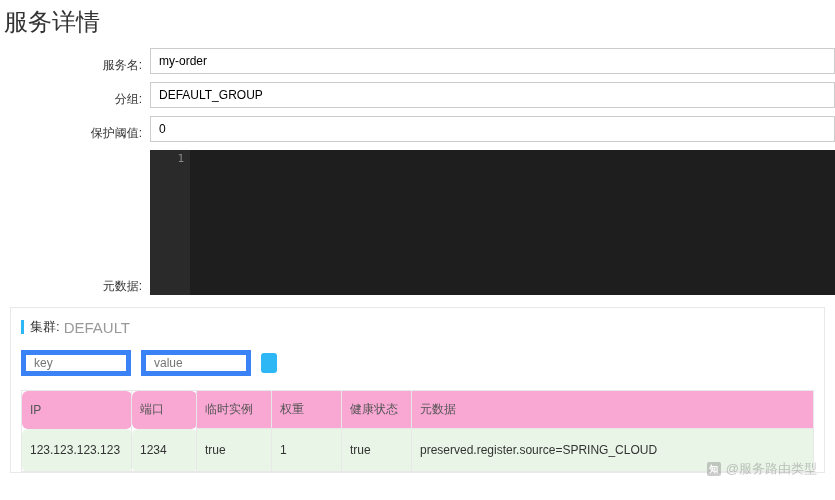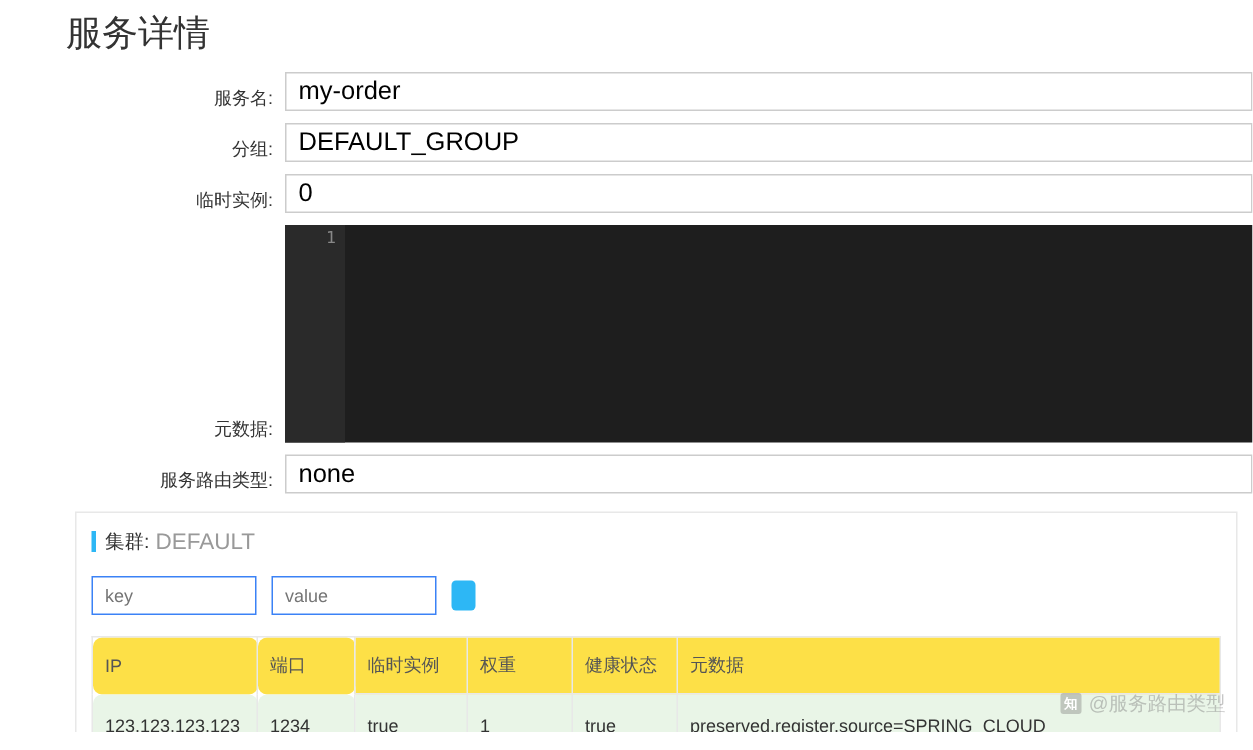--- a/index.html
+++ b/index.html
@@ -1,73 +1,69 @@
 <!DOCTYPE html>
 <html><head>
   <meta charset="utf-8">
   <style>
     * { box-sizing: border-box; margin: 0; padding: 0; }
     body { font-family: -apple-system, "Helvetica Neue", Arial, sans-serif; font-size: 12px; color: #333; background: #fff; width: 835px; }
     .page-title { font-size: 24px; font-weight: 400; color: #333; padding: 6px 4px 10px; }
     .form-row { display: flex; align-items: flex-end; margin-bottom: 8px; }
     .form-label { width: 150px; text-align: right; padding-right: 8px; padding-top: 6px; font-size: 12px; color: #333; }
     .form-control { flex: 1; }
-    .text-input { width: 100%; height: 26px; border: 1px solid #ccc; padding: 2px 8px; font-size: 17px; background: #fff; }
+    .text-input { width: 100%; height: 26px; border: 1px solid #ccc; padding: 2px 8px; font-size: 12px; background: #fff; }
     .code-editor { width: 100%; height: 145px; background: #1e1e1e; position: relative; }
     .code-gutter { position: absolute; left: 0; top: 0; bottom: 0; width: 40px; background: #2a2a2a; color: #888; font-size: 11px; text-align: right; padding: 2px 6px 0 0; font-family: monospace; }
     .cluster-panel { margin: 12px 10px 0; border: 1px solid #e8e8e8; padding: 10px 10px 0; }
     .cluster-header { display: flex; align-items: center; margin-bottom: 14px; }
     .cluster-bar { display: inline-block; width: 3px; height: 14px; background: #2db7f5; margin-right: 6px; }
     .cluster-title { font-size: 13px; color: #333; }
     .cluster-name { color: #999; margin-left: 4px; font-size: 15px; }
     .kv-row { display: flex; align-items: center; gap: 10px; margin-bottom: 14px; }
-    .kv-input { width: 110px; height: 26px; border: 1px solid #3b82f6; padding: 2px 8px; font-size: 12px; color: #999; }
+    .kv-input { width: 110px; height: 26px; border: 5px solid #3b82f6; padding: 2px 8px; font-size: 12px; color: #999; }
     .kv-btn { width: 16px; height: 20px; background: #2db7f5; border-radius: 3px; border: none; cursor: pointer; }
     table.data { width: 100%; border-collapse: collapse; }
-    table.data th { background: #fde047; border: 1px solid #e8e8e8; padding: 10px 8px; text-align: left; font-weight: 400; font-size: 12px; color: #555; }
+    table.data th { background: #f9a8d4; border: 1px solid #e8e8e8; padding: 10px 8px; text-align: left; font-weight: 400; font-size: 12px; color: #555; }
     table.data td { background: #e9f5e7; border: 1px solid #e8e8e8; padding: 14px 8px; font-size: 12px; color: #333; }
     .highlight-box { border: 2px solid #e74c3c; border-radius: 6px; }
     .watermark { position: absolute; right: 18px; bottom: 10px; color: rgba(128,128,128,0.45); font-size: 13px; display: flex; align-items: center; gap: 5px; }
     .zhihu-icon { width: 14px; height: 14px; background: rgba(128,128,128,0.4); border-radius: 2px; display: inline-flex; align-items: center; justify-content: center; color: #fff; font-size: 9px; font-weight: bold; }
-    .container { position: relative; width: 835px; height: 488px; overflow: hidden; padding-left: 40px; }
+    .container { position: relative; width: 835px; height: 488px; overflow: hidden; }
   </style>
 </head>
 <body>
 <div class="container">
 
 <h1 class="page-title">服务详情</h1>
 
 <div class="form-row">
   <div class="form-label">服务名:</div>
   <div class="form-control"><input class="text-input" value="my-order" style=""></div>
 </div>
 
 <div class="form-row">
   <div class="form-label">分组:</div>
   <div class="form-control"><input class="text-input" value="DEFAULT_GROUP" style=""></div>
 </div>
 
 <div class="form-row">
-  <div class="form-label">临时实例:</div>
+  <div class="form-label">保护阈值:</div>
   <div class="form-control"><input class="text-input" value="0" style=""></div>
 </div>
 
 <div class="form-row">
   <div class="form-label">元数据:</div>
   <div class="form-control">
     <div class="code-editor">
       <div class="code-gutter">1</div>
     </div>
   </div>
 </div>
 
-<div class="form-row">
-  <div class="form-label">服务路由类型:</div>
-  <div class="form-control"><input class="text-input" value="none" style=""></div>
-</div>
 
 <div class="cluster-panel">
   <div class="cluster-header">
     <span class="cluster-bar"></span>
     <span class="cluster-title">集群:</span>
     <span class="cluster-name">DEFAULT</span>
   </div>
   <div class="kv-row">
     <input class="kv-input" placeholder="key" style="">
     <input class="kv-input" placeholder="value" style="">

